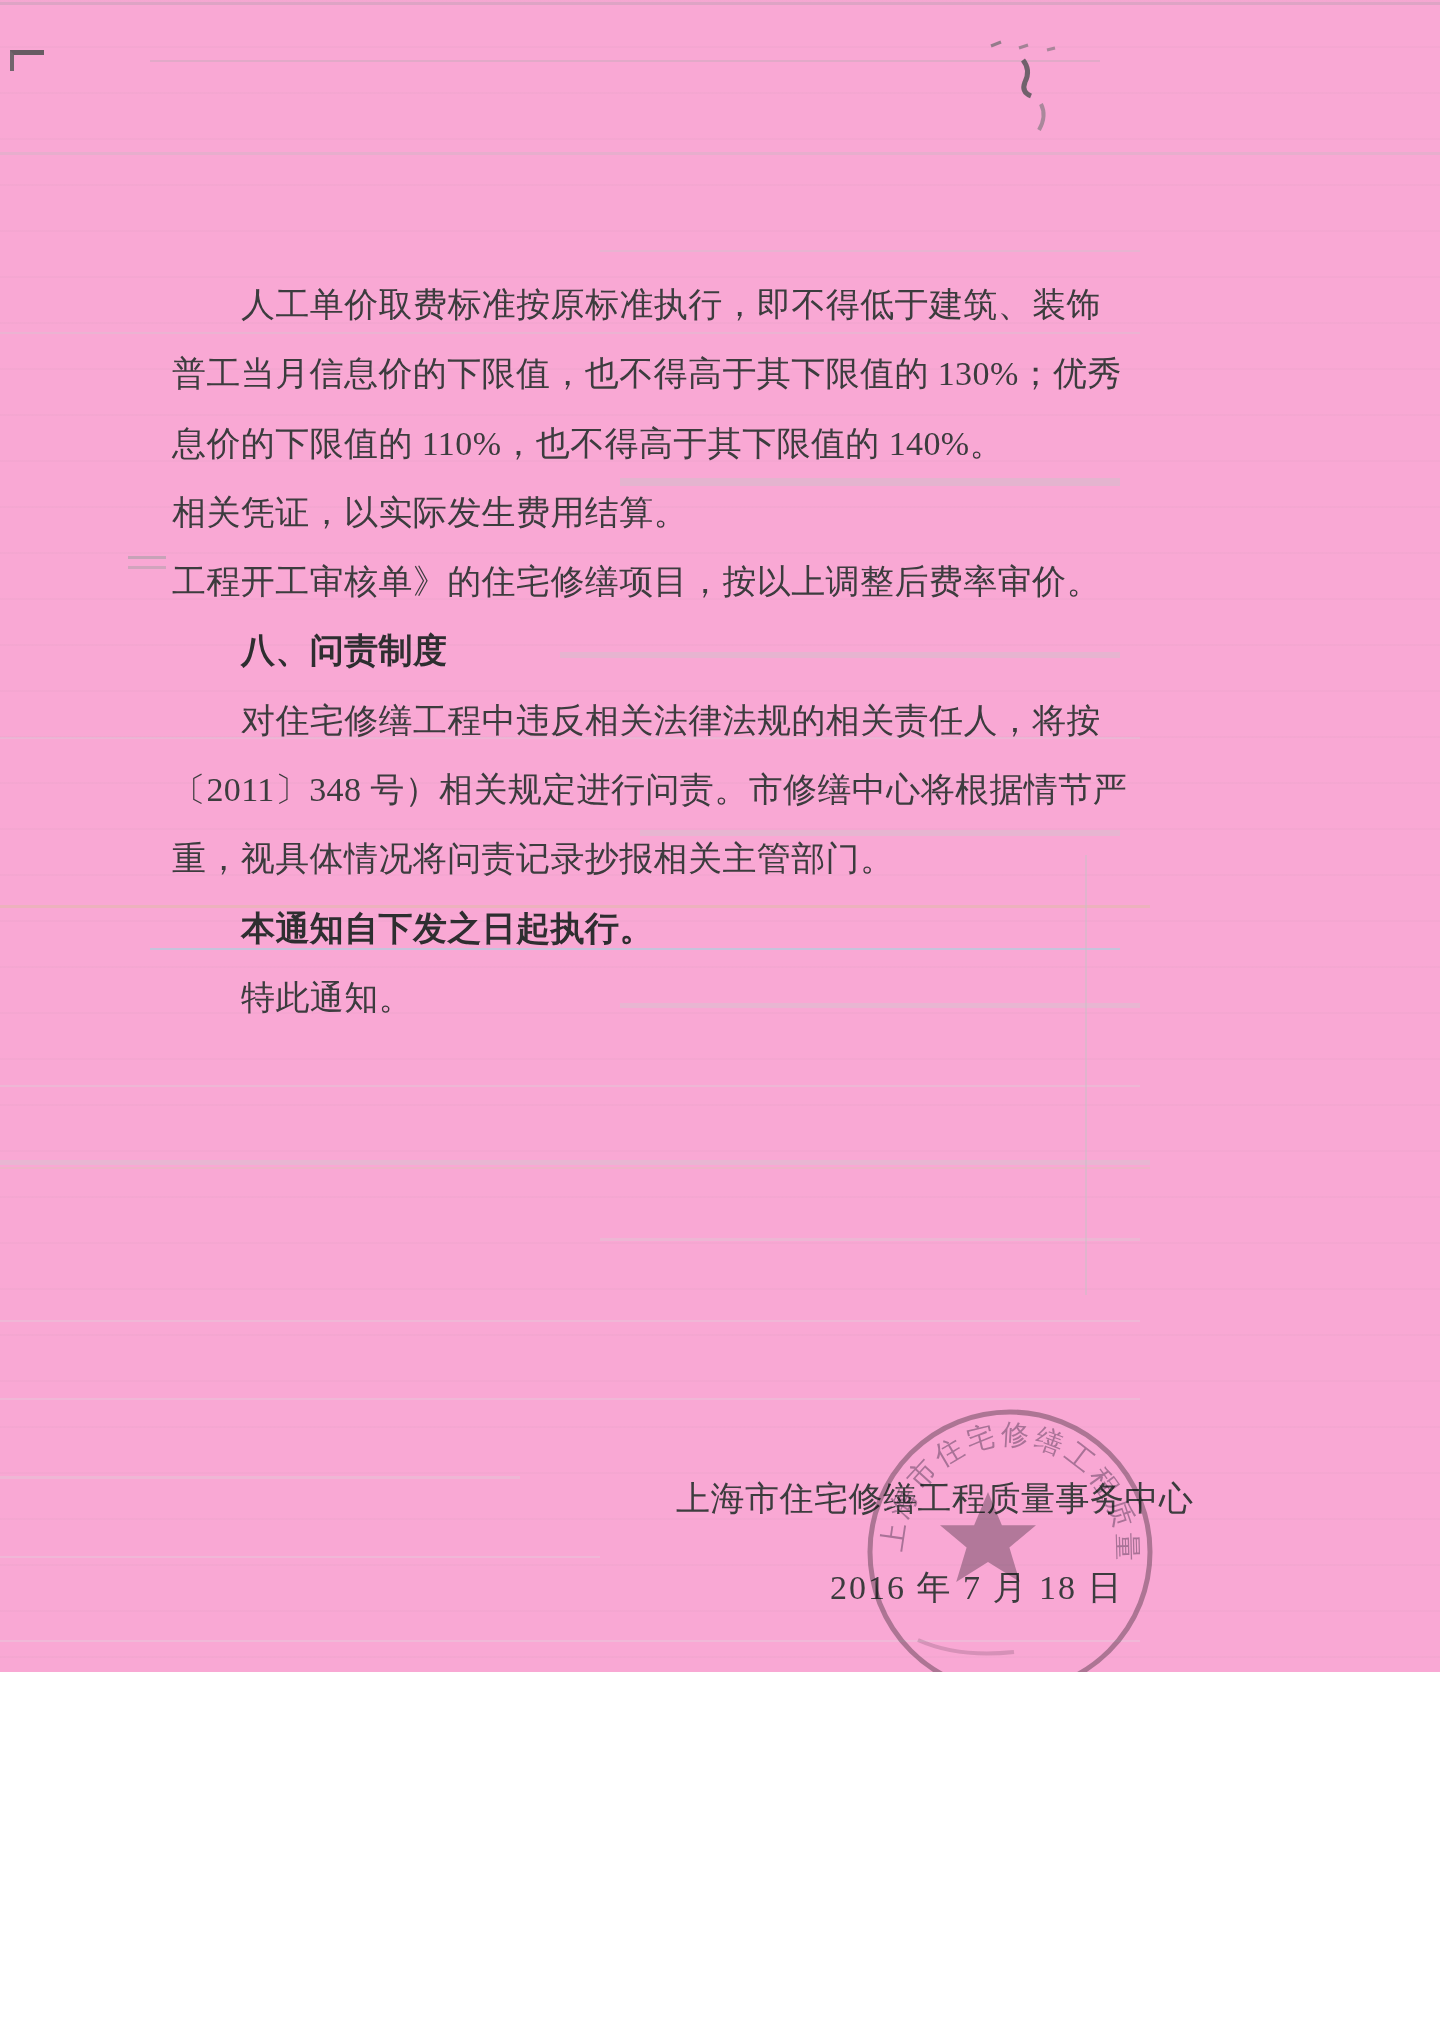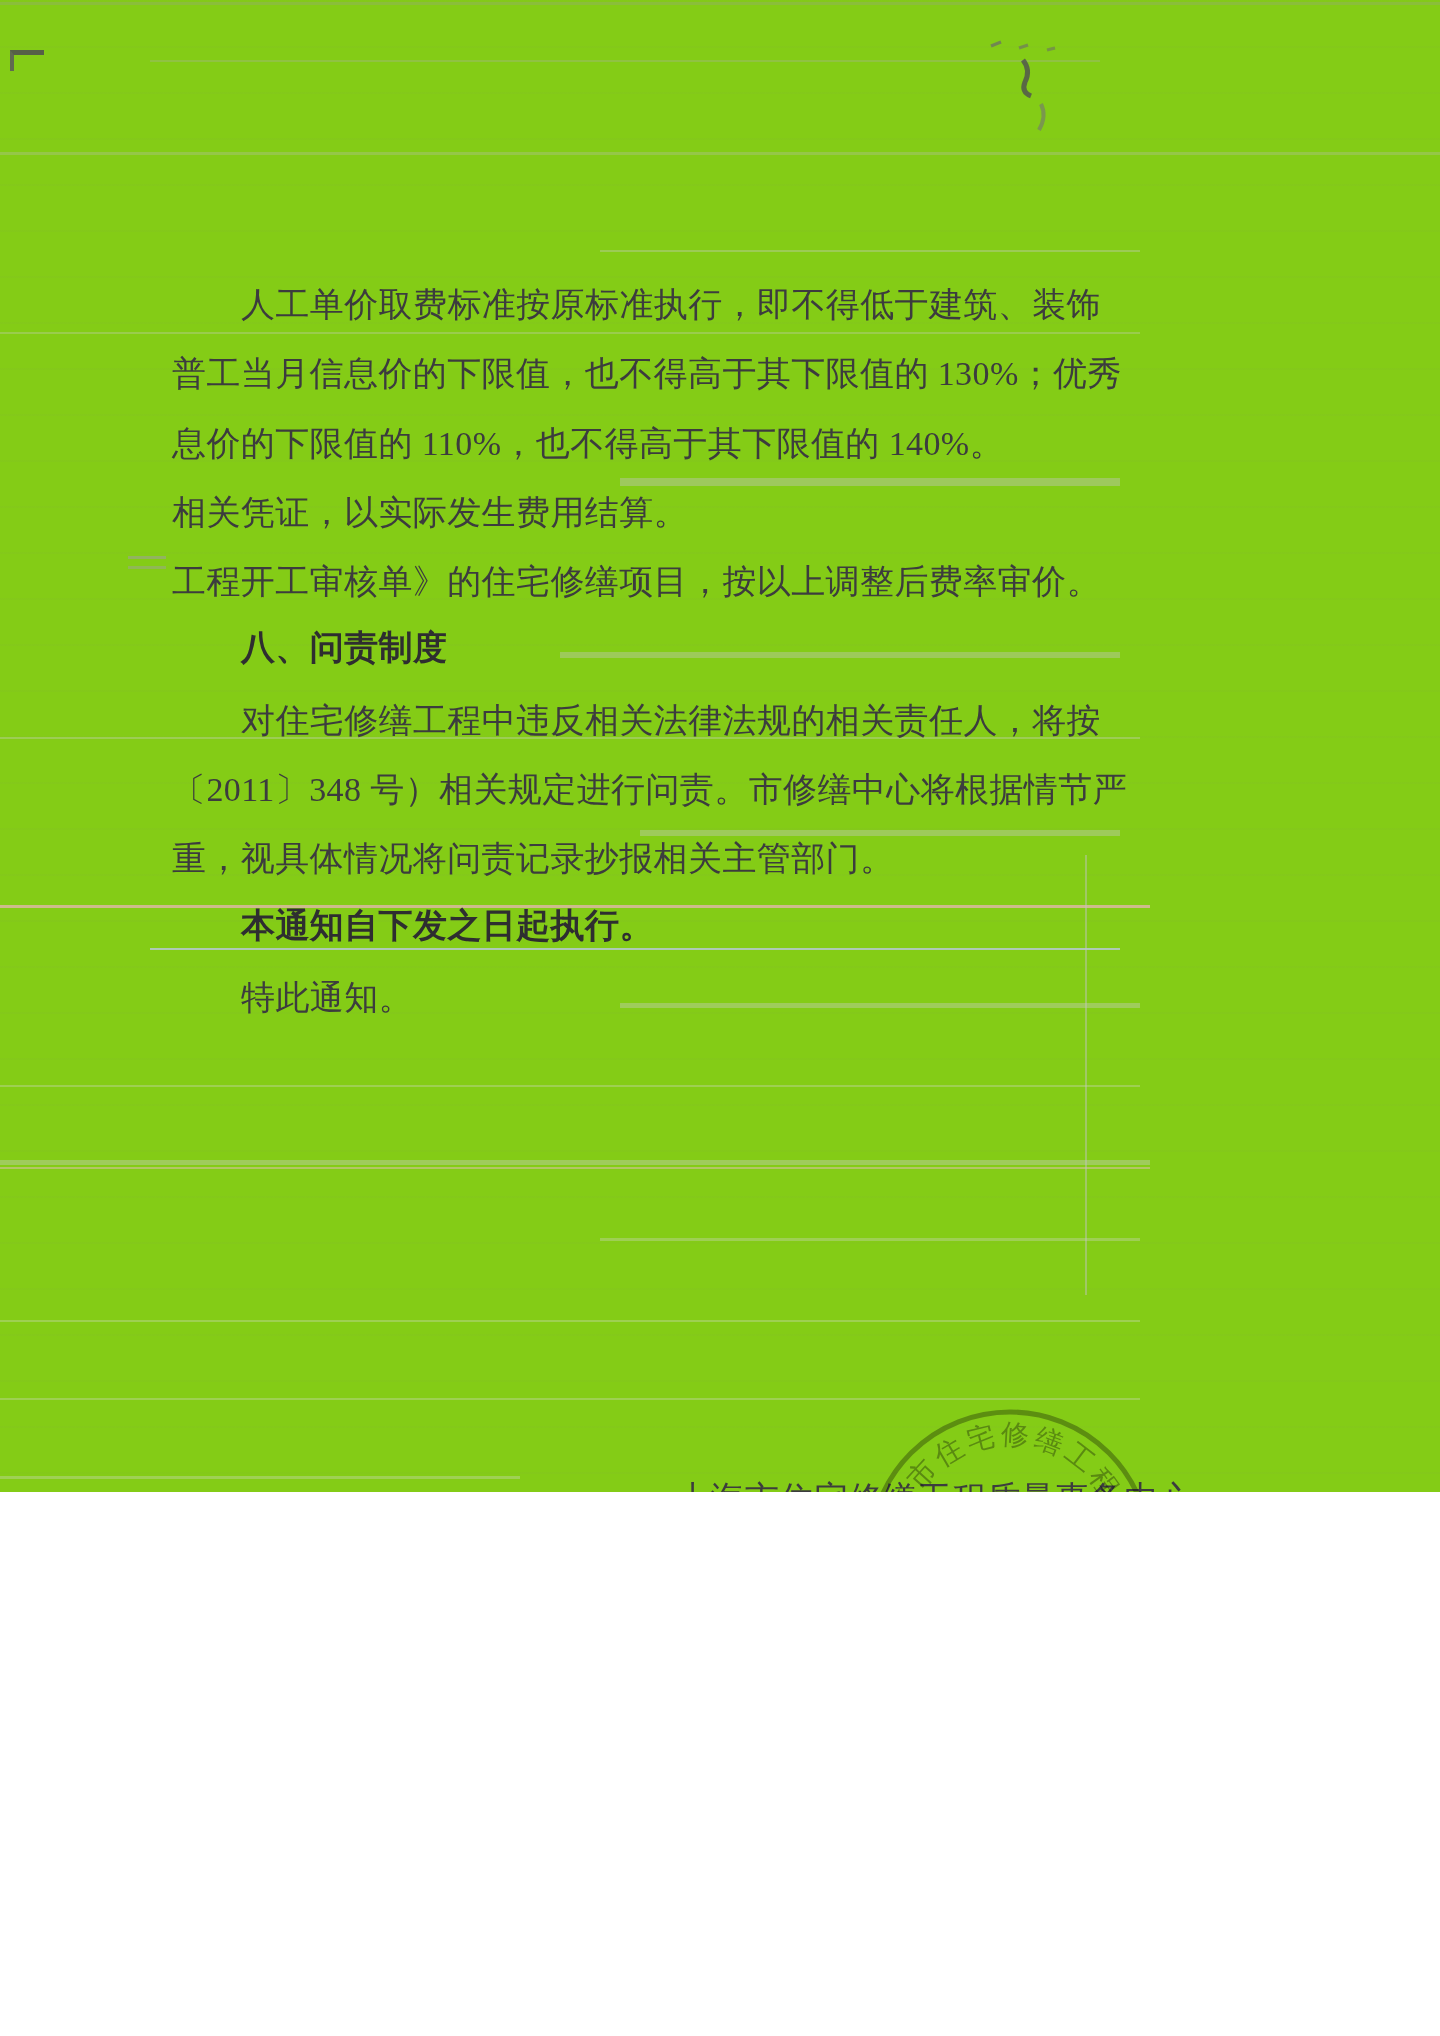--- a/index.html
+++ b/index.html
@@ -1,34 +1,34 @@
 <!DOCTYPE html>
 <html><head>
 <meta charset="utf-8">
 <style>
   html,body { margin:0; padding:0; background:#ffffff; }
   .page {
-    position:relative; width:1440px; height:1492px;
-    background:#84cc16; overflow:hidden;
+    position:relative; width:1440px; height:1672px;
+    background:#f9a8d4; overflow:hidden;
     font-family:"Liberation Serif","DejaVu Serif",serif;
     color:#3c3c3e;
   }
   
   .page::before{
     content:""; position:absolute; inset:0;
     background:repeating-linear-gradient(180deg, rgba(120,120,125,0.035) 0 2px, rgba(0,0,0,0) 2px 46px);
     pointer-events:none;
   }
   .textblock { position:absolute; left:172px; top:270px; width:934px; }
   .line {
     height:69.3px; line-height:69.3px; font-size:34px;
     letter-spacing:0.4px; white-space:nowrap;
   }
   .ind { text-indent:69px; }
-  .hei { font-family:Liberation Mono, monospace; font-weight:700; color:#2e2e30; }
+  .hei { font-family:Liberation Sans, sans-serif; font-weight:700; color:#2e2e30; }
   .sig-org {
     position:absolute; left:676px; top:1476px; font-size:34px;
     letter-spacing:0.5px; white-space:nowrap;
   }
   .sig-date {
     position:absolute; left:830px; top:1548px; font-size:34px;
     letter-spacing:2px; white-space:nowrap;margin-top:17px;
   }
   .page-num {
     position:absolute; left:714px; top:1912px; font-size:26px; color:#4a4a4c;

